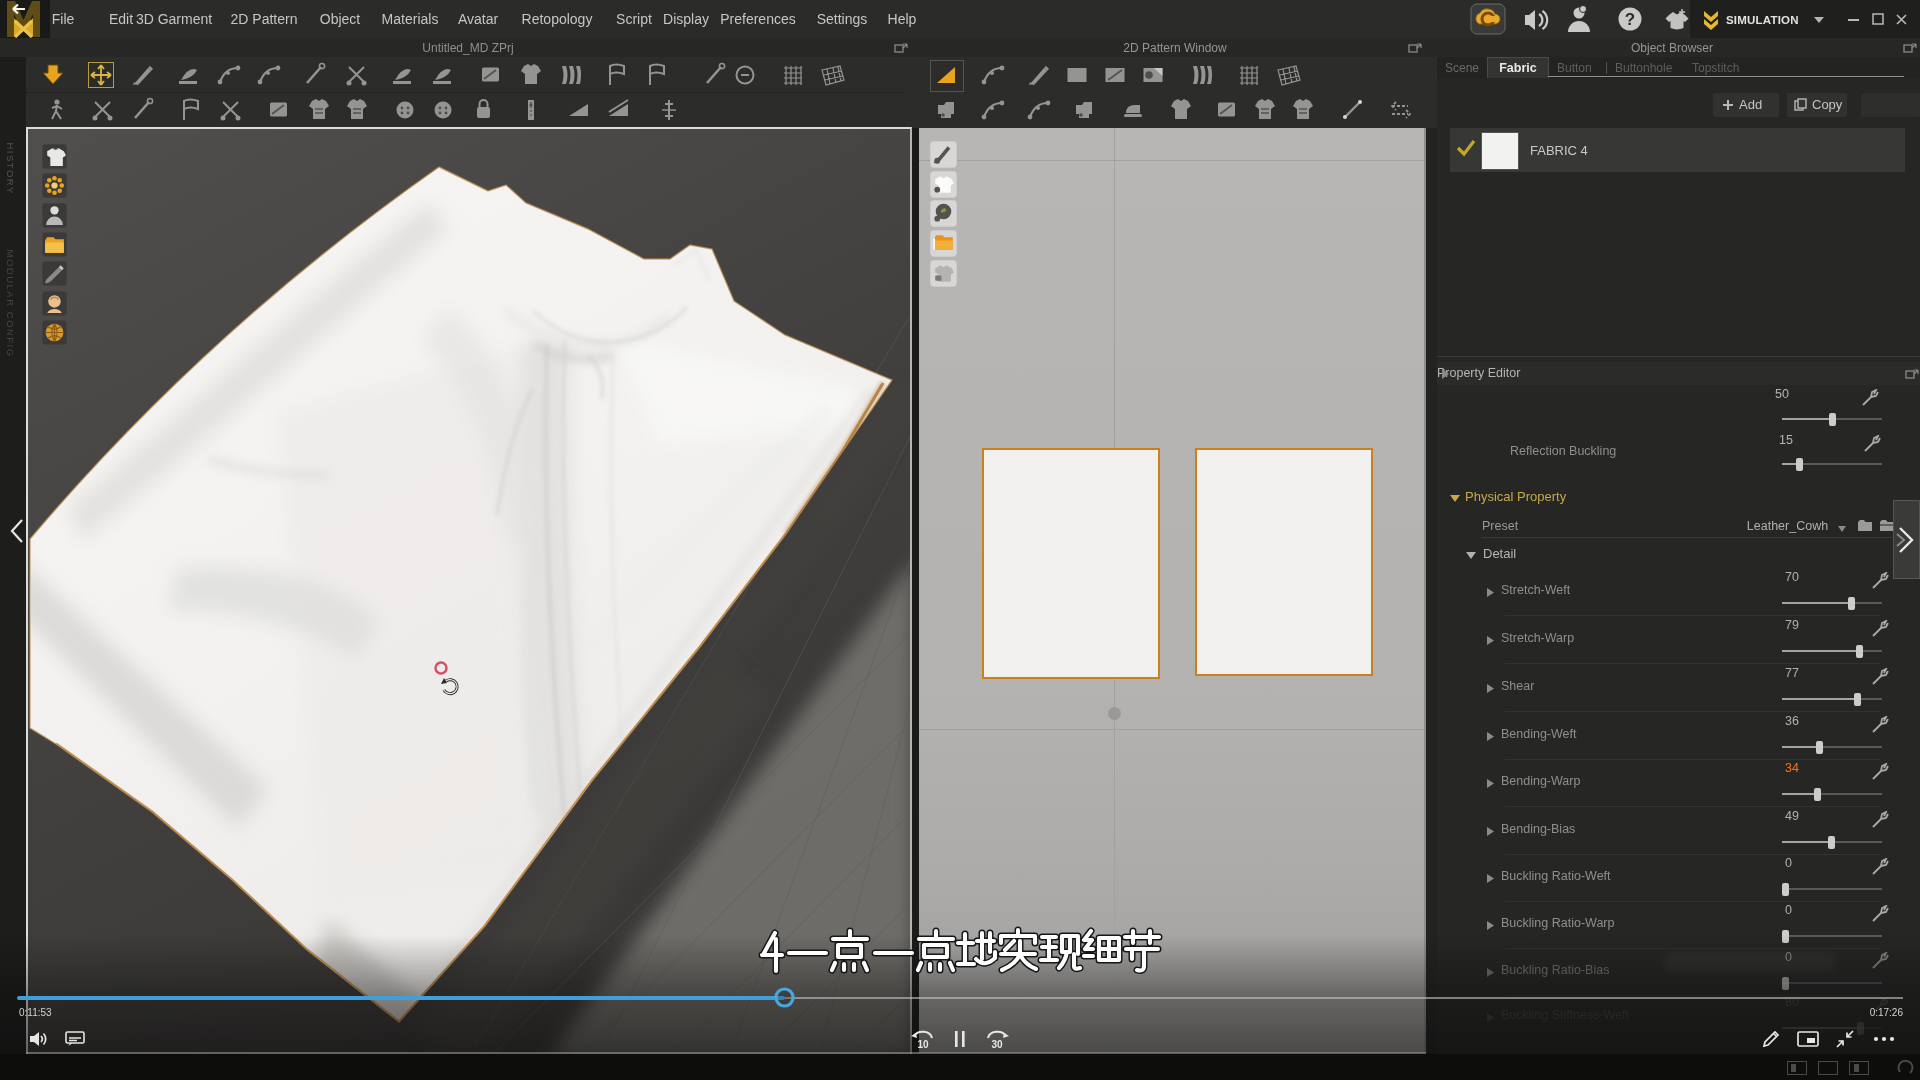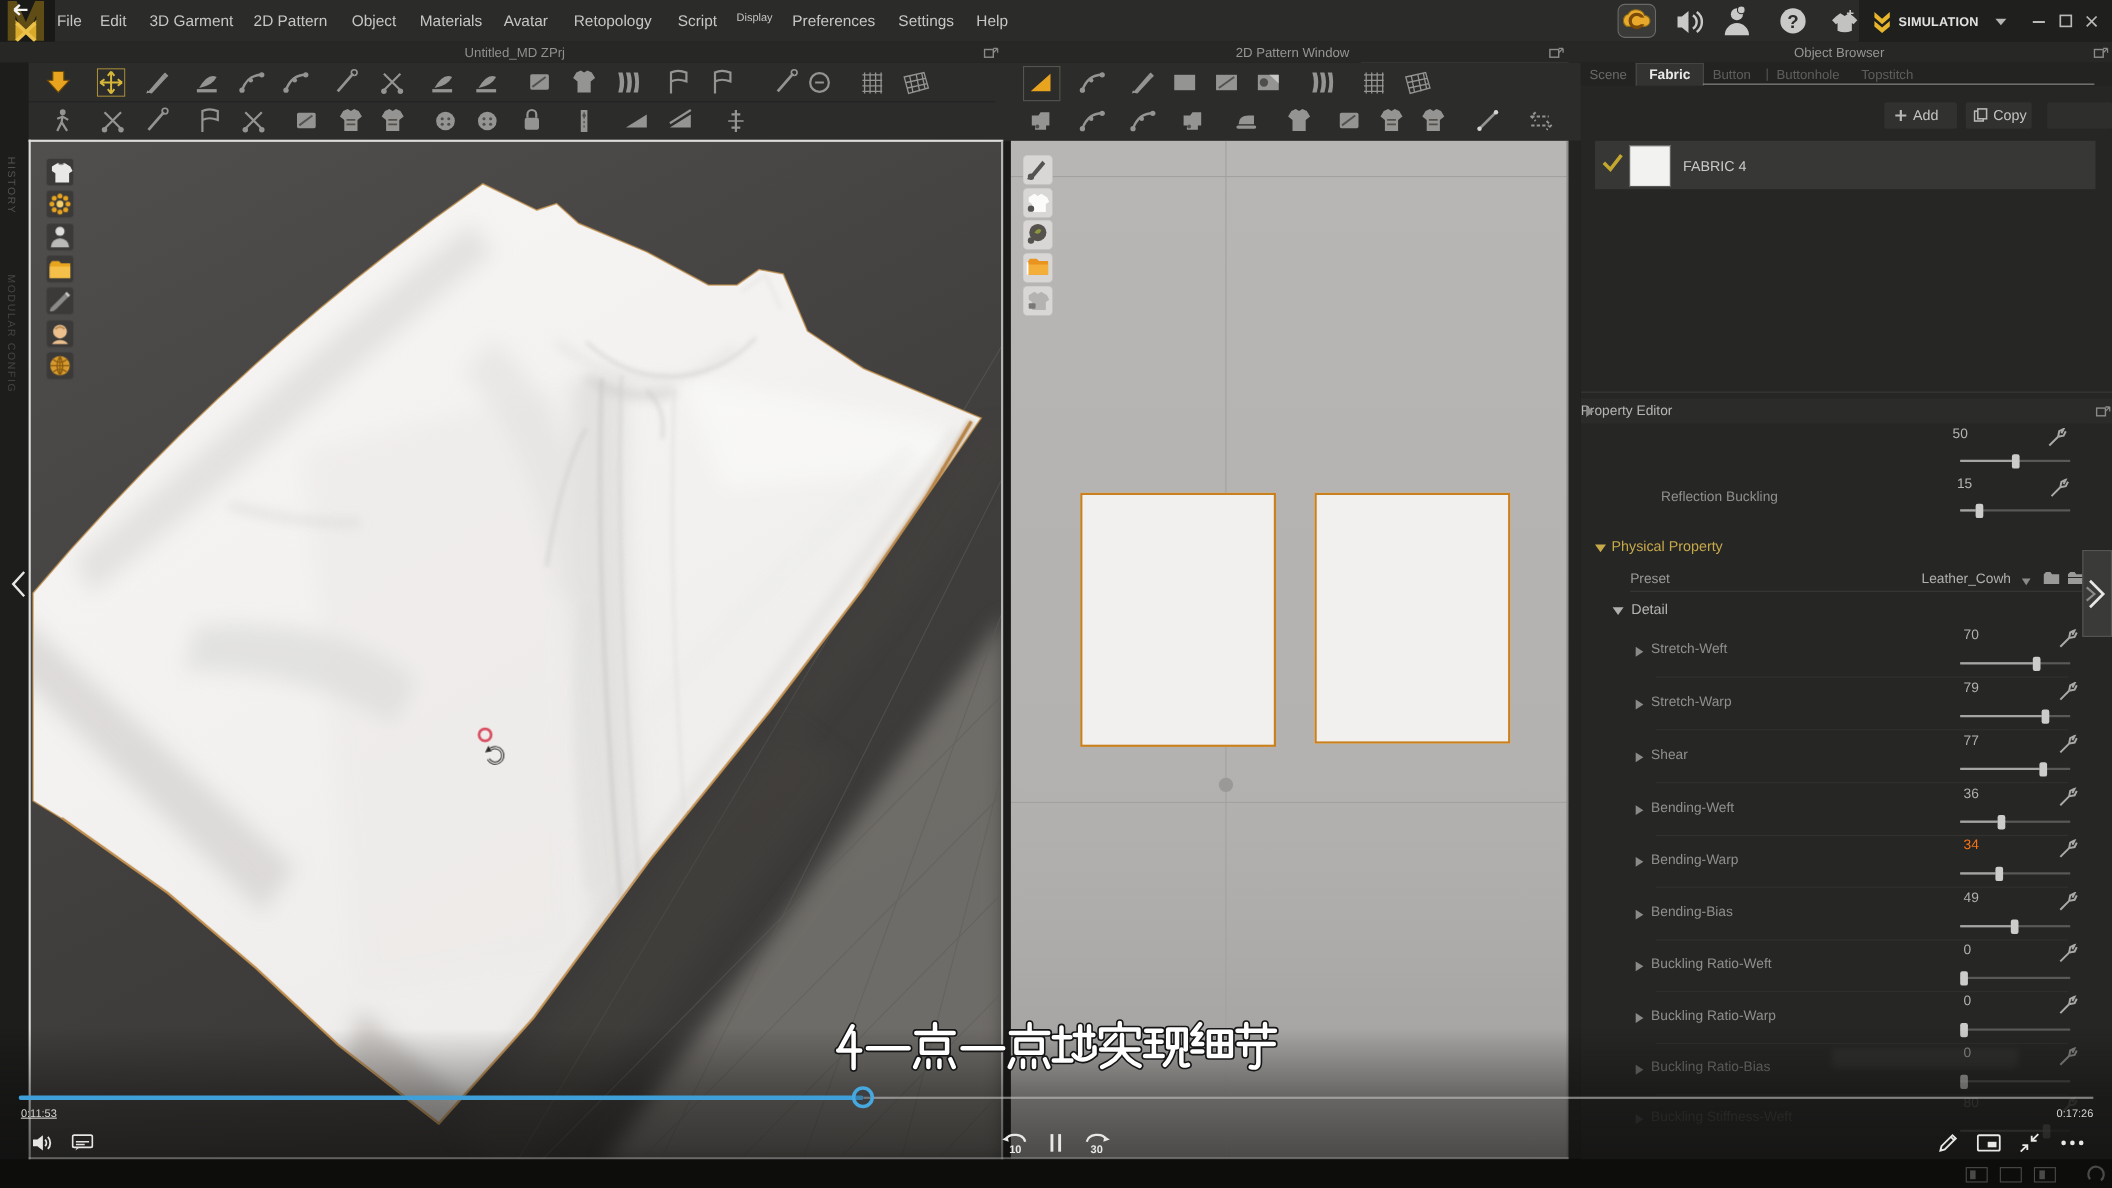--- a/index.html
+++ b/index.html
@@ -13,29 +13,29 @@
 <div class="abs" style="left:1690px;top:0;width:230px;height:38px;background:#1f1f1e;"></div>
 <div class="abs" style="left:0;top:0;width:50px;height:38px;background:#191918;"></div>
 <svg class="abs" style="left:3px;top:0px;" width="44" height="38" viewBox="0 0 44 38">
 <path d="M4 1 L12 1 L20.5 20 L29 1 L37 1 L37 37 L30 37 L30 14 L23 30 L18 30 L11 14 L11 37 L4 37 Z" fill="#5f4d15"></path>
 <path d="M11 18 L20.5 28 L11 37 Z" fill="#d9a92c"></path>
       <path d="M30 18 L20.5 28 L30 37 Z" fill="#d9a92c"></path>
 <path d="M12 21 L29 37 M29 21 L12 37" stroke="#ecc14a" stroke-width="3.2"></path>
 <path d="M10 9 H22 M10 9 L15 4.5 M10 9 L15 13.5" stroke="#f4f4f2" stroke-width="2.2" fill="none"></path>
 </svg>
 <div class="abs" style="left:3px;top:11px;width:120px;text-align:center;color:#c6c6c4;font-size:14px;">File</div>
-<div class="abs" style="left:43px;top:11px;width:120px;text-align:center;color:#c6c6c4;font-size:14px;">Edit</div>
+<div class="abs" style="left:61px;top:11px;width:120px;text-align:center;color:#c6c6c4;font-size:14px;">Edit</div>
 <div class="abs" style="left:114px;top:11px;width:120px;text-align:center;color:#c6c6c4;font-size:14px;">3D Garment</div>
 <div class="abs" style="left:204px;top:11px;width:120px;text-align:center;color:#c6c6c4;font-size:14px;">2D Pattern</div>
 <div class="abs" style="left:280px;top:11px;width:120px;text-align:center;color:#c6c6c4;font-size:14px;">Object</div>
 <div class="abs" style="left:350px;top:11px;width:120px;text-align:center;color:#c6c6c4;font-size:14px;">Materials</div>
 <div class="abs" style="left:418px;top:11px;width:120px;text-align:center;color:#c6c6c4;font-size:14px;">Avatar</div>
 <div class="abs" style="left:497px;top:11px;width:120px;text-align:center;color:#c6c6c4;font-size:14px;">Retopology</div>
 <div class="abs" style="left:574px;top:11px;width:120px;text-align:center;color:#c6c6c4;font-size:14px;">Script</div>
-<div class="abs" style="left:626px;top:11px;width:120px;text-align:center;color:#c6c6c4;font-size:10px;">Display</div>
+<div class="abs" style="left:626px;top:11px;width:120px;text-align:center;color:#c6c6c4;font-size:14px;">Display</div>
 <div class="abs" style="left:698px;top:11px;width:120px;text-align:center;color:#c6c6c4;font-size:14px;">Preferences</div>
 <div class="abs" style="left:782px;top:11px;width:120px;text-align:center;color:#c6c6c4;font-size:14px;">Settings</div>
 <div class="abs" style="left:842px;top:11px;width:120px;text-align:center;color:#c6c6c4;font-size:14px;">Help</div>
 <svg class="abs" style="left:1469px;top:2px;" width="460" height="36" viewBox="0 0 460 36">
 <rect x="2" y="2" width="34" height="30" rx="6" fill="#3a3a38" stroke="#6a6a68" stroke-width="1"></rect>
 <path d="M10 22 a6 6 0 0 1 1-11 a8 7 0 0 1 15 1 a5 5 0 0 1 0 10 Z" fill="#e8a92c" stroke="#8a6a14" stroke-width="1"></path>
 <circle cx="19" cy="17" r="6" fill="none" stroke="#7a4a08" stroke-width="3"></circle>
 <rect x="22" y="14" width="6" height="6" fill="#e8a92c"></rect>
 <path d="M56 13 h4 l6 -5 v20 l-6 -5 h-4 Z" fill="#c9c9c7"></path>
 <path d="M70 12 a7 7 0 0 1 0 12 M73.5 9 a11 11 0 0 1 0 18" stroke="#c9c9c7" stroke-width="2.2" fill="none"></path>
@@ -665,21 +665,21 @@
 <div class="abs" style="left:0;top:1057px;width:1920px;height:23px;background:#121211;"></div>
 <div class="abs" style="left:0;top:935px;width:1920px;height:65px;background:linear-gradient(rgba(12,11,10,0),rgba(12,11,10,0.42));"></div>
 <div class="abs" style="left:0;top:1000px;width:1920px;height:55px;background:linear-gradient(rgba(12,11,10,0.40),rgba(12,11,10,0.58));"></div>
 <div class="abs" style="left:26px;top:1052px;width:1400px;height:2px;background:rgba(165,165,163,0.5);"></div>
 <div class="abs" style="left:0;top:1054px;width:1920px;height:26px;background:#0d0d0c;"></div>
 <div class="abs" style="left:785px;top:997px;width:1118px;height:2px;background:#c5c5c3;opacity:0.6;"></div>
 <div class="abs" style="left:17px;top:996px;width:768px;height:4px;background:#3f9fd8;border-radius:2px;"></div>
 <svg class="abs" style="left:772px;top:985px;" width="25" height="25" viewBox="0 0 25 25">
       <circle cx="12.5" cy="12.5" r="8.5" fill="rgba(30,40,50,0.25)" stroke="#47a8e0" stroke-width="3.2"></circle>
     </svg>
-<div class="abs" style="left:19px;top:1007px;color:#d5d5d5;font-size:10px;text-decoration:underline;">0:11:53</div>
+<div class="abs" style="left:19px;top:1007px;color:#d5d5d5;font-size:10px;">0:11:53</div>
 <div class="abs" style="left:1833px;top:1007px;width:70px;text-align:right;color:#d5d5d5;font-size:10px;">0:17:26</div>
 <svg class="abs" style="left:28px;top:1030px;" width="20" height="18" viewBox="0 0 20 18">
       <path d="M2 6 h4 l5 -4 v14 l-5 -4 h-4 Z" fill="#e5e5e3"></path>
       <path d="M13 6 a4.5 4.5 0 0 1 0 6 M15.5 3.5 a8 8 0 0 1 0 11" stroke="#e5e5e3" stroke-width="1.7" fill="none"></path>
     </svg>
 <svg class="abs" style="left:65px;top:1030px;" width="20" height="18" viewBox="0 0 20 18">
       <rect x="1" y="2" width="18" height="11" rx="1.5" fill="none" stroke="#e5e5e3" stroke-width="1.6"></rect>
       <path d="M4 8 h12 M4 10.5 h8" stroke="#e5e5e3" stroke-width="1.3"></path>
       <path d="M5 13 l-1.5 3 4 -3 Z" fill="#e5e5e3"></path>
     </svg>

